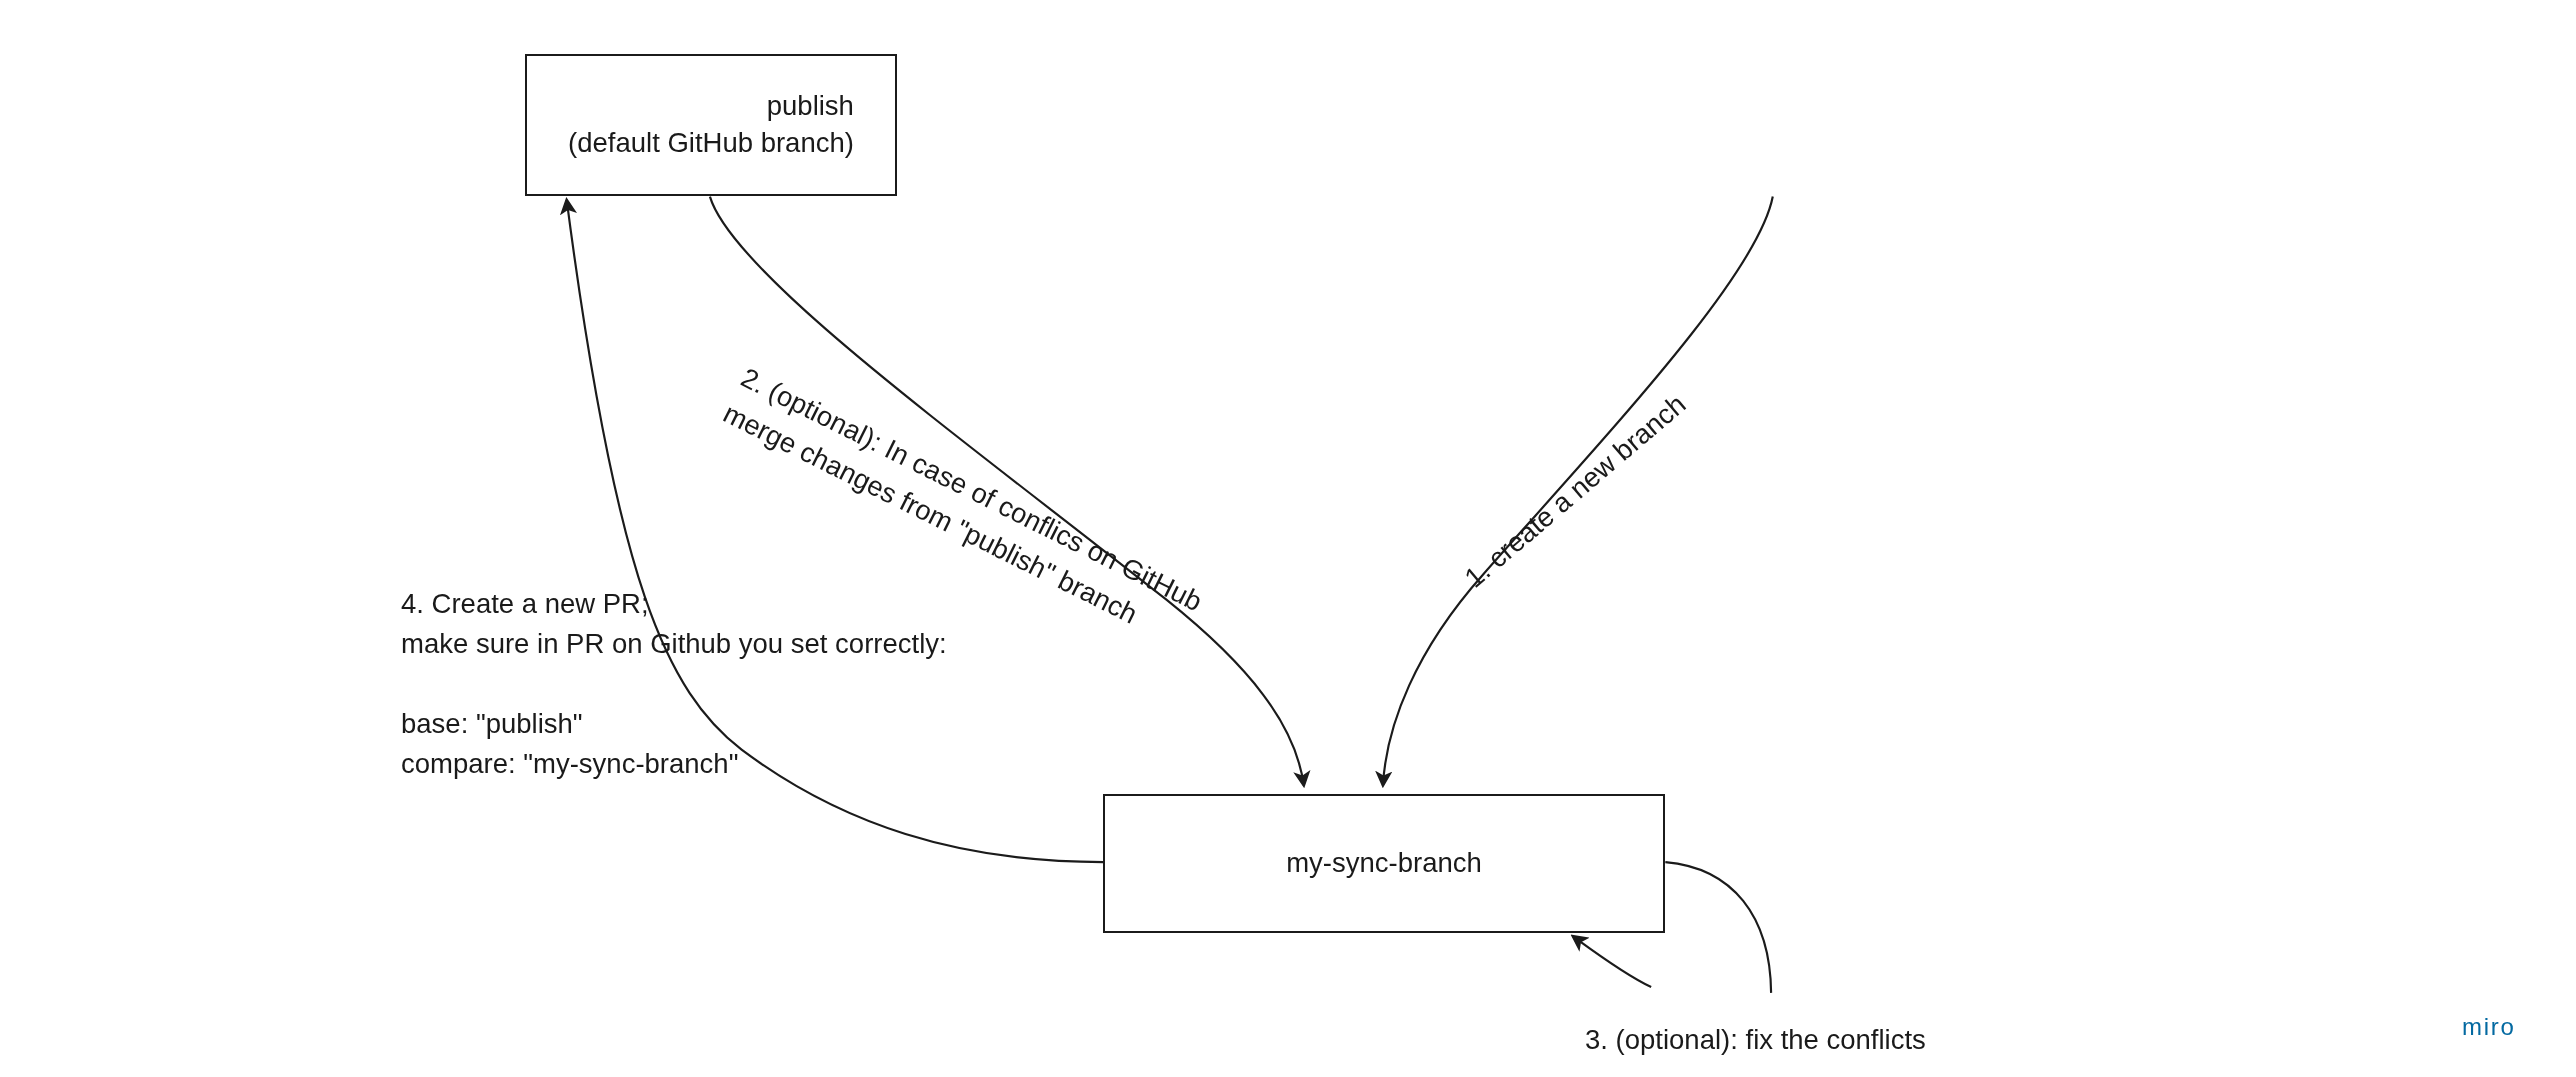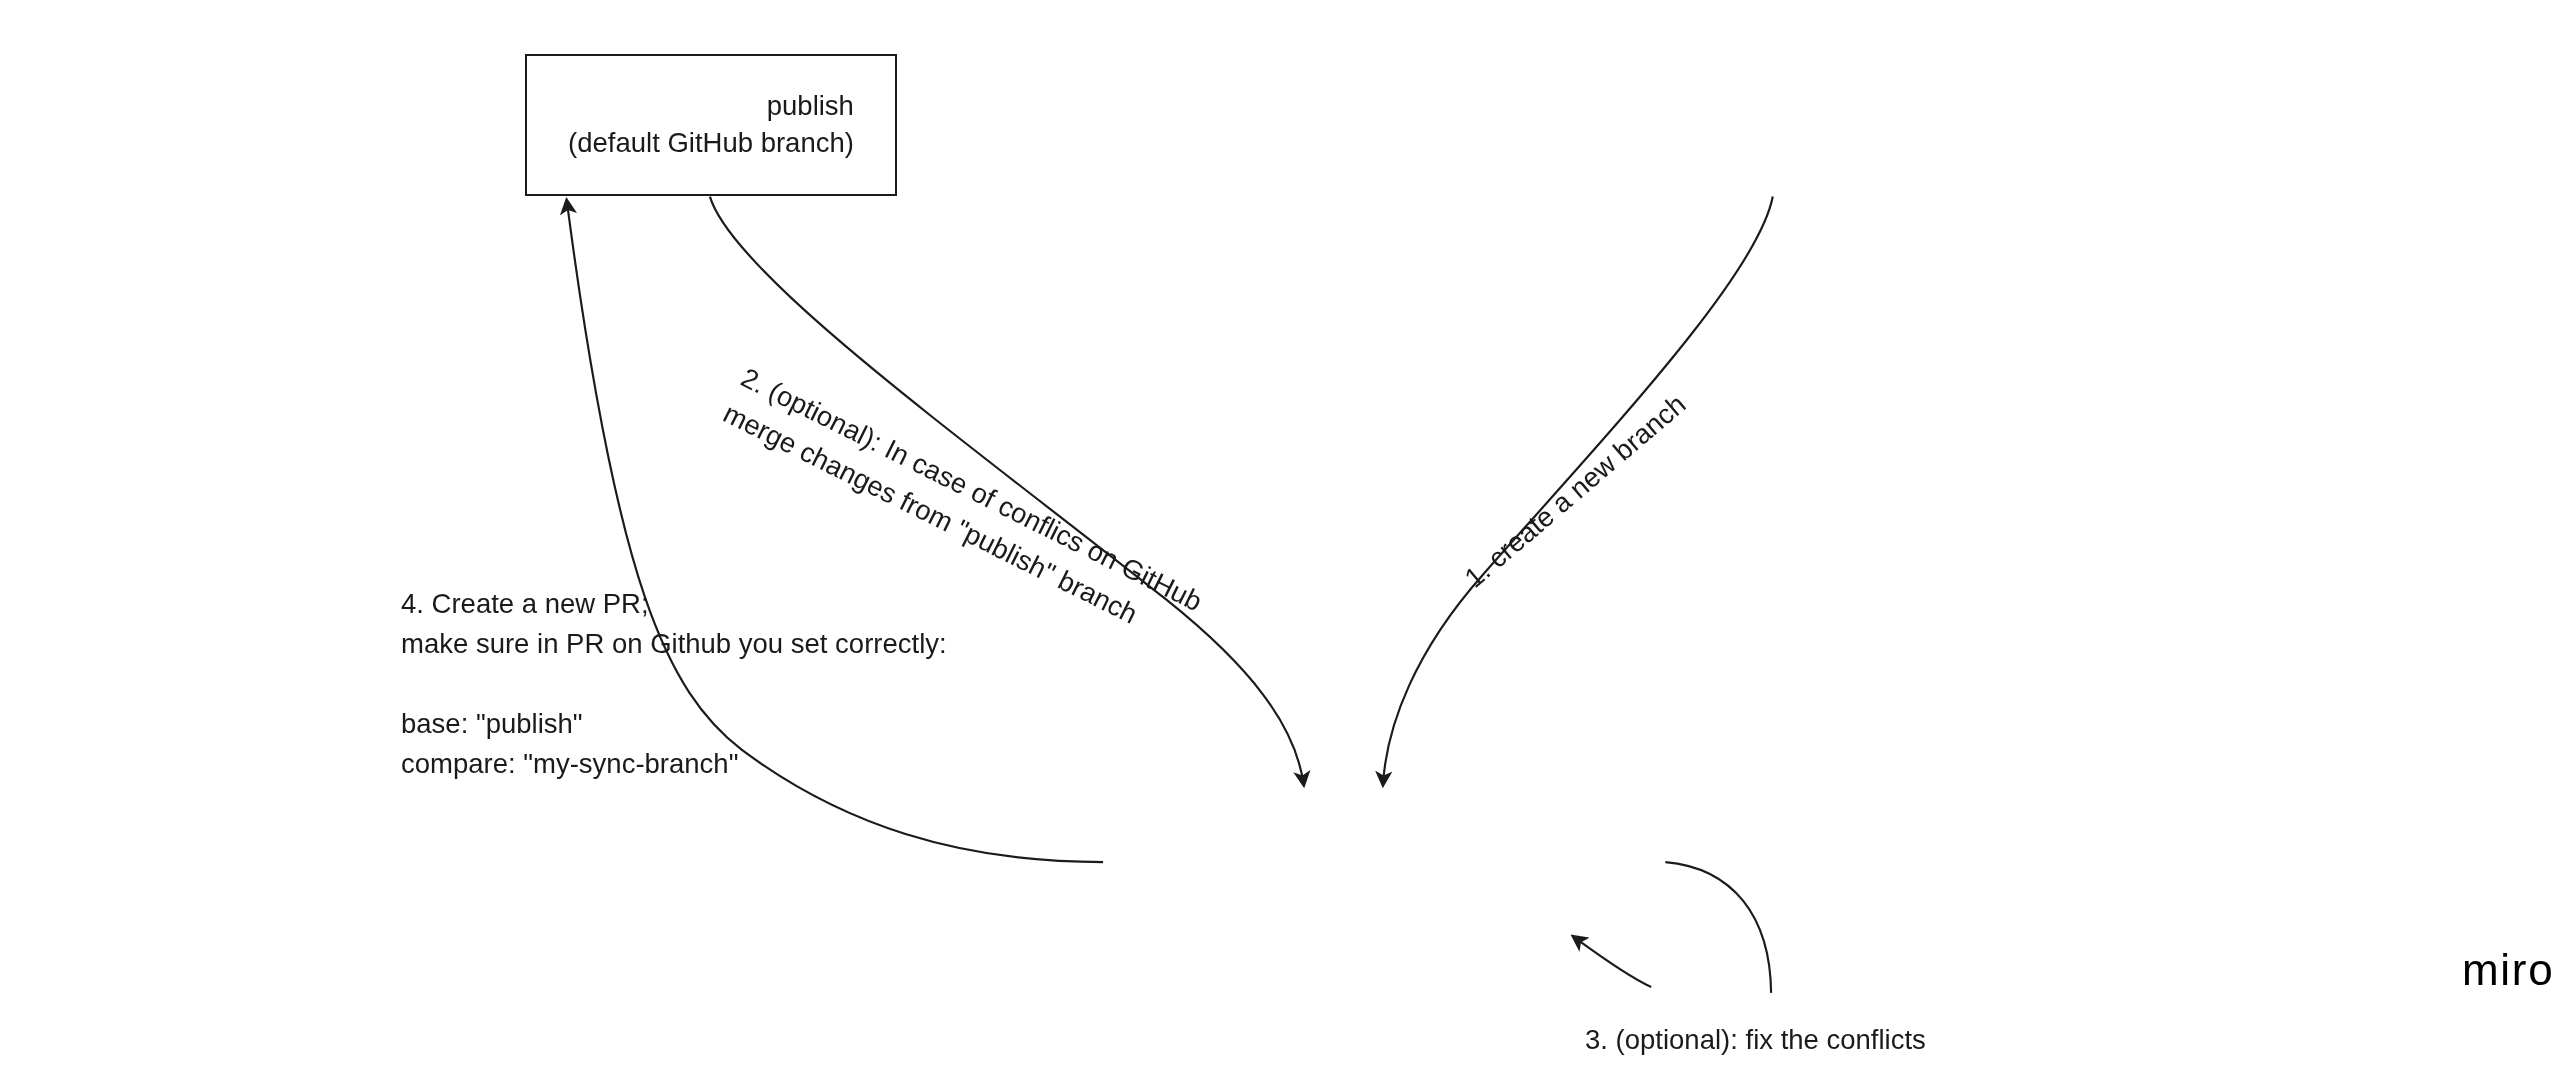--- a/index.html
+++ b/index.html
@@ -81,24 +81,24 @@
     left: 1585px;
     top: 1020px;
   }
   #label-step-4 {
     left: 401px;
     top: 584px;
   }
   #watermark {
     position: absolute;
     left: 2462px;
-    top: 945px;
-    font-size: 44px;
+    top: 1013px;
+    font-size: 24px;
     letter-spacing: 1.7px;
-    color: #000000;
+    color: #0369a1;
     font-family: "Liberation Sans", sans-serif;
   }
 </style>
 </head>
 <body>
 
 <div id="canvas">
 
   <svg id="edges" viewBox="0 0 3092 1293" width="2576" height="1077" xmlns="http://www.w3.org/2000/svg">
     <defs>
@@ -115,20 +115,21 @@
 
     <path d="M 1999 1035 C 2080 1042 2125 1100 2126 1192" fill="none" stroke="#1b1b1b" stroke-width="2.6"></path>
 
     <path d="M 1982 1185 C 1950 1170 1910 1140 1888 1124" fill="none" stroke="#1b1b1b" stroke-width="2.6" marker-end="url(#arrow)"></path>
   </svg>
 
   <div class="node" id="node-publish">publish
 (default GitHub branch)</div>
 
 
+  <div class="node" id="node-my-sync-branch">my-sync-branch</div>
 
   <div class="edge-label" id="label-step-1">1. create a new branch</div>
 
   <div class="edge-label" id="label-step-2">2. (optional): In case of conflics on GitHub
 merge changes from "publish" branch</div>
 
   <div class="edge-label" id="label-step-3">3. (optional): fix the conflicts</div>
 
   <div class="edge-label" id="label-step-4">4. Create a new PR;
 make sure in PR on Github you set correctly:

